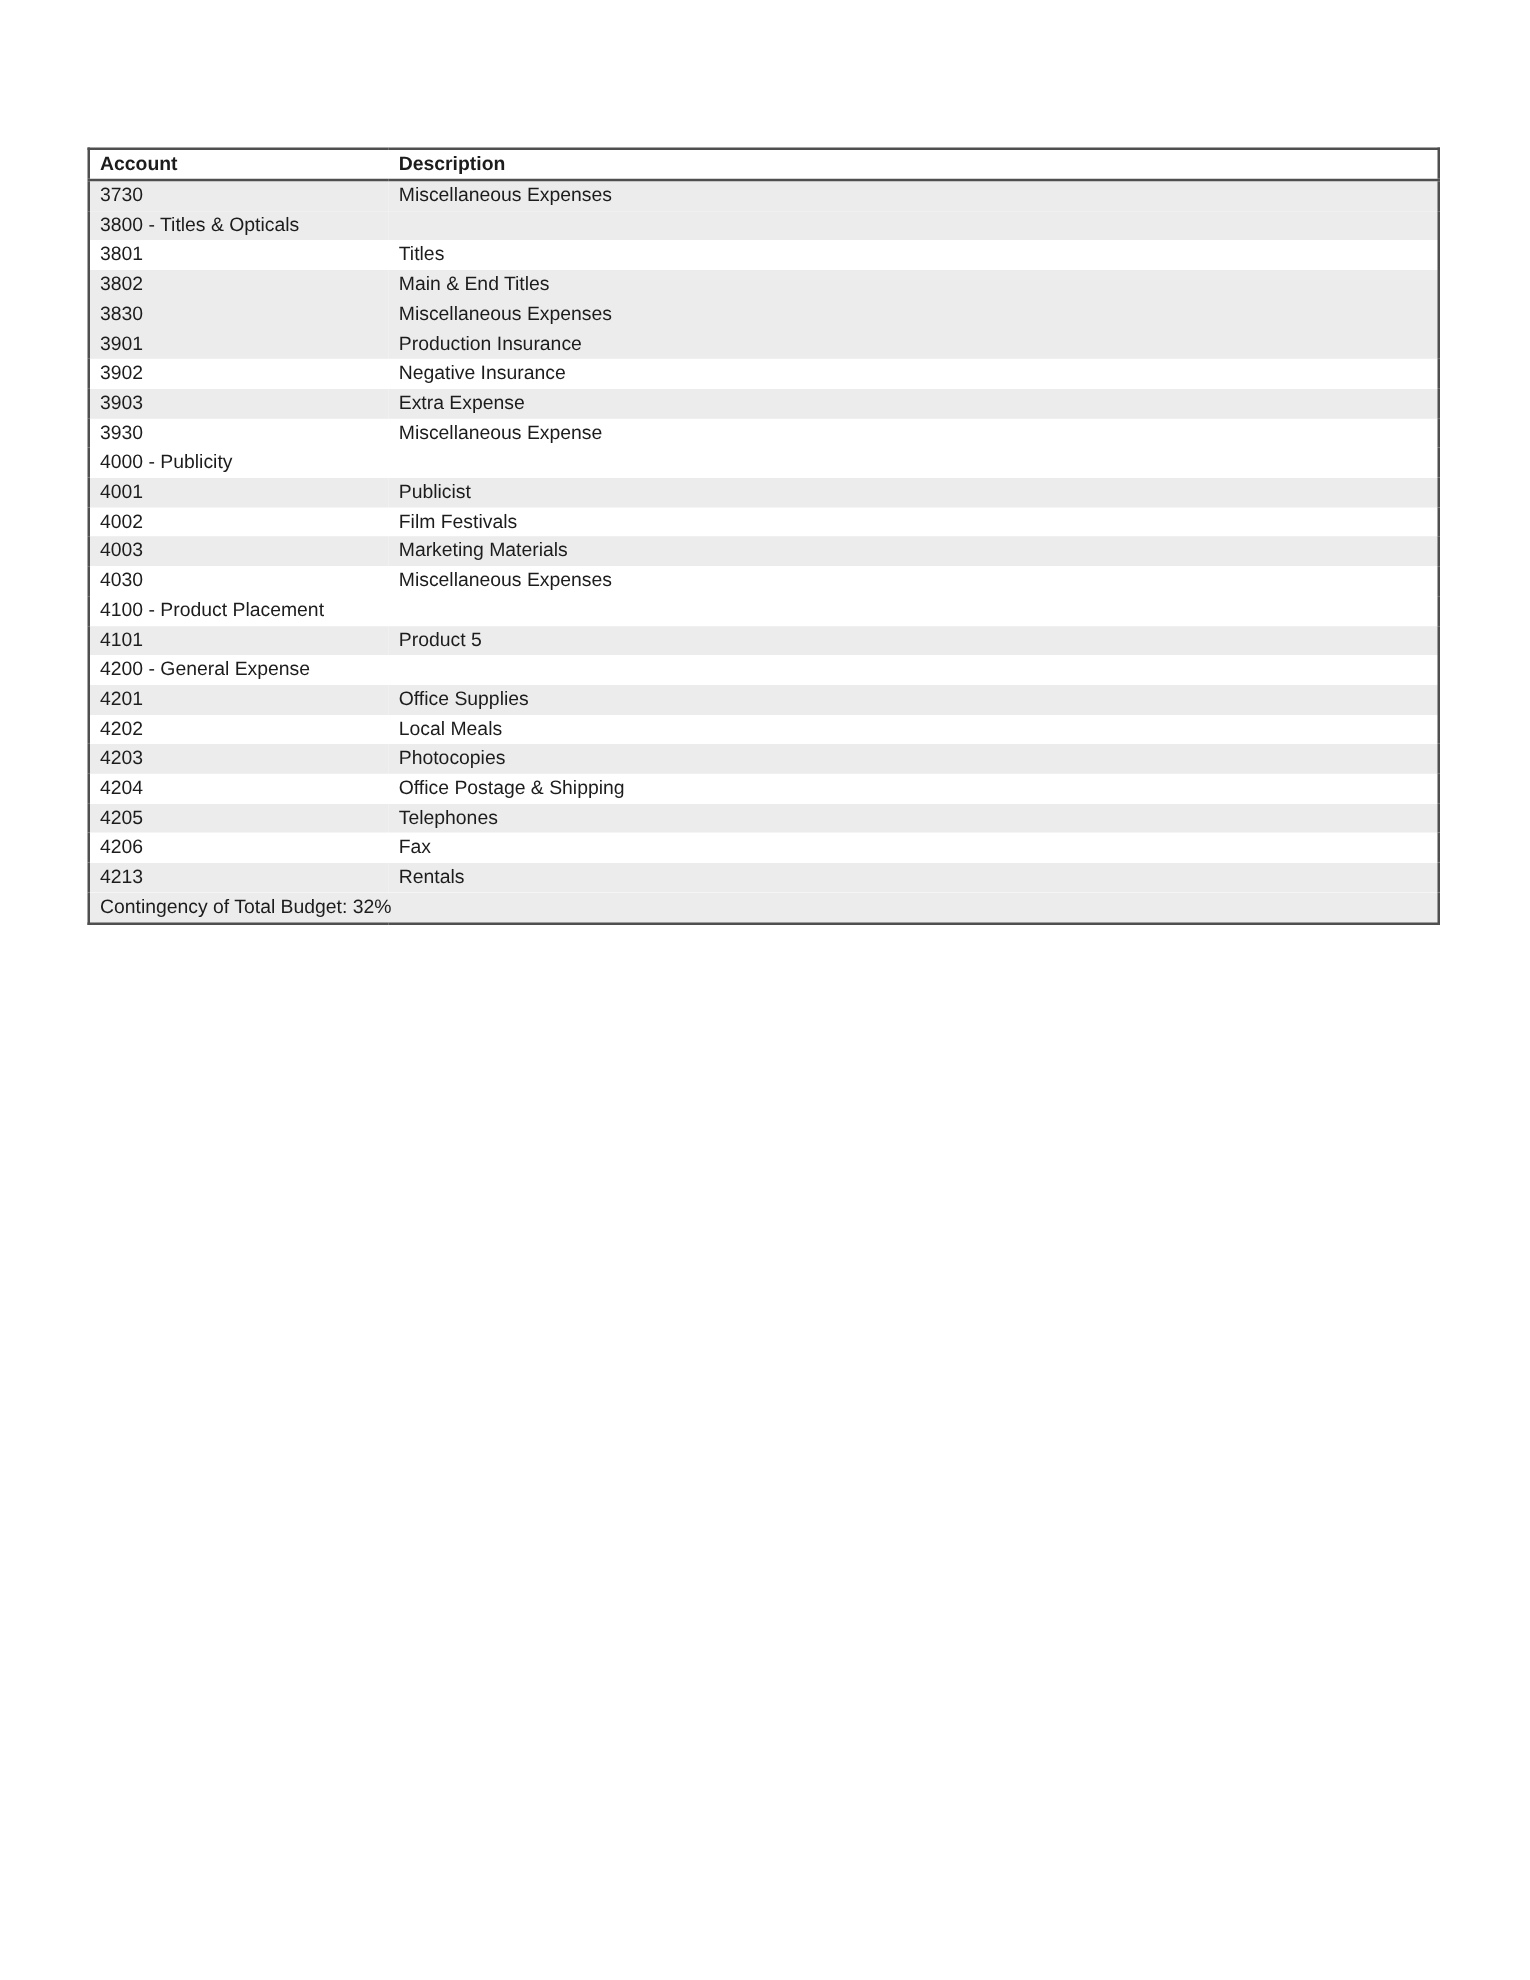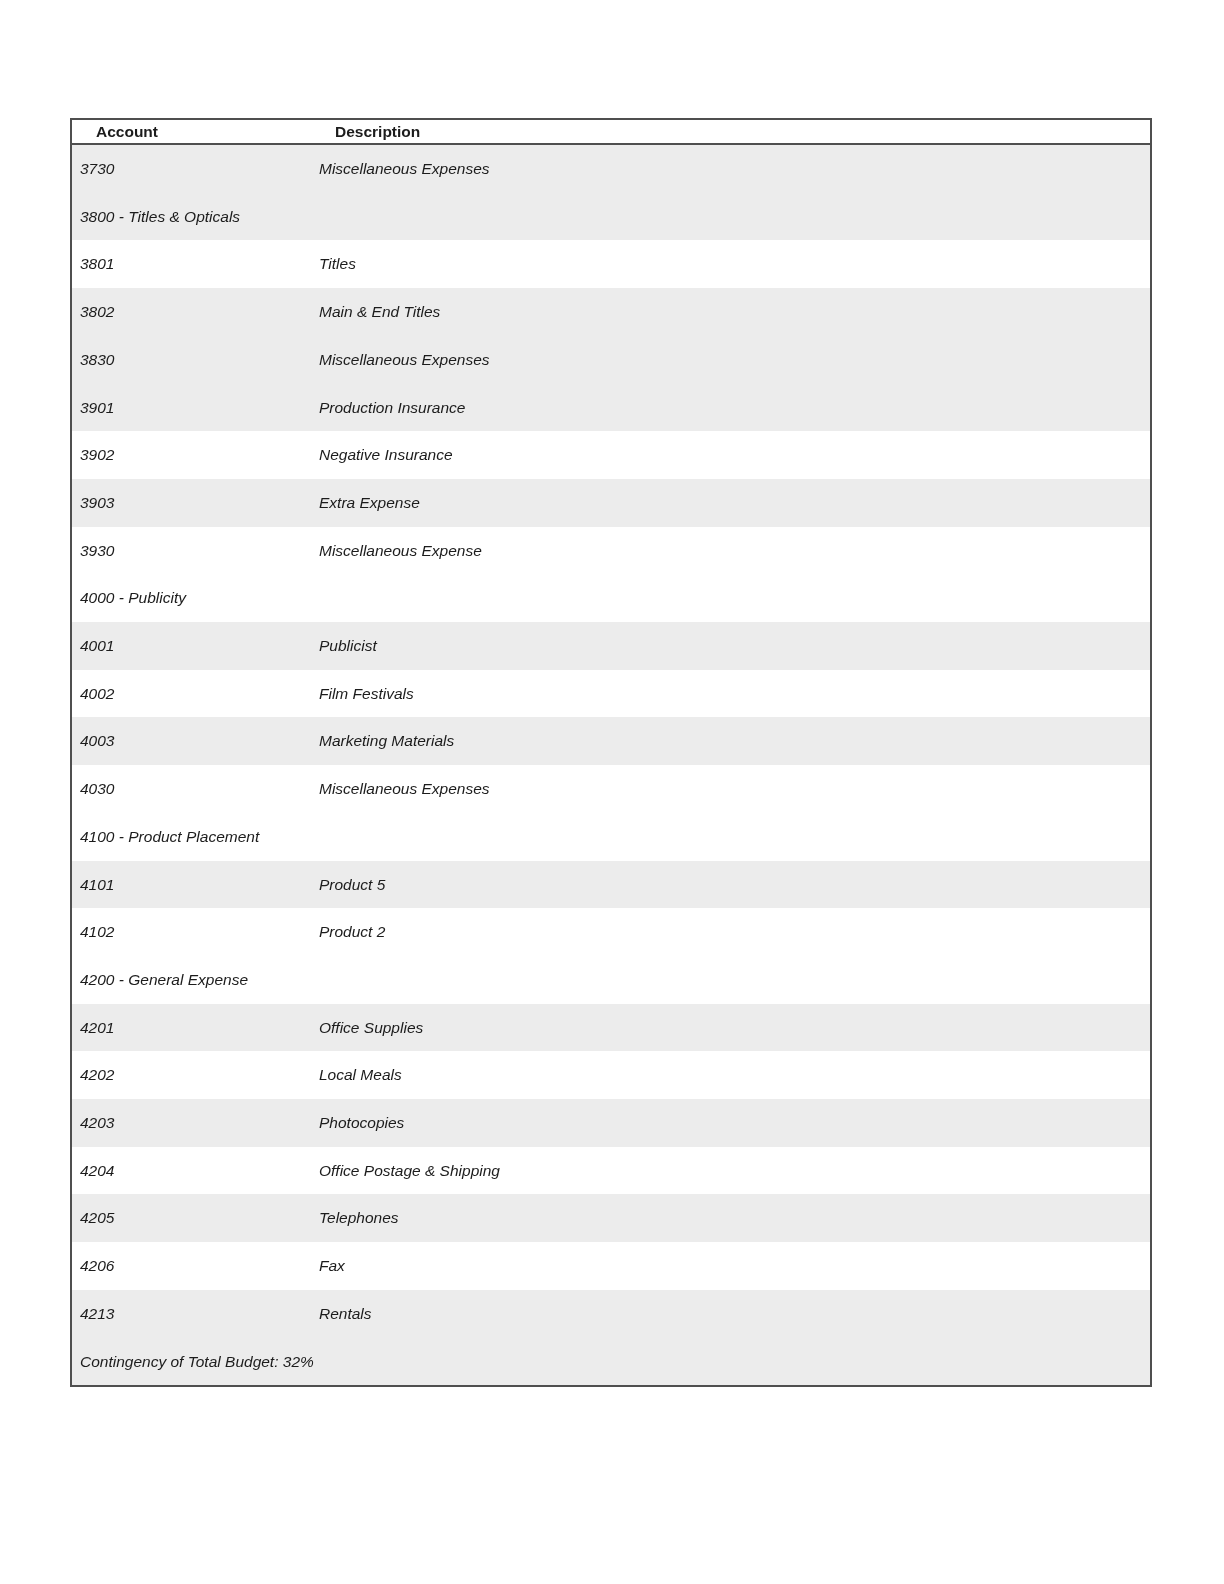--- a/index.html
+++ b/index.html
@@ -35,36 +35,35 @@
     width: 1080px;
     border-collapse: collapse;
     table-layout: fixed;
     border: 2px solid var(--table_border);
     font-size: 15.5px;
     color: var(--text);
   }
   table.accounts th {
     text-align: left;
     font-weight: bold;
-    padding: 0 24px;
+    padding: 0 8px;
     height: 23px;
     line-height: 23px;
     border-bottom: 2px solid var(--table_border);
     background: #ffffff;
     white-space: nowrap;
     overflow: hidden;
   }
   table.accounts td {
-    padding: 12px 8px;
+    padding: 0 8px;
     height: 23.7px;
     line-height: 23.7px;
     white-space: nowrap;
     overflow: hidden;
     vertical-align: middle;
-    font-style: italic;
   }
   tr.shade-gray  { background: var(--row_alt_bg); }
   tr.shade-white { background: #ffffff; }
 </style>
 </head>
 <body>
 
 <div class="page">
   <table class="accounts">
     <colgroup>
@@ -136,24 +135,20 @@
         </tr>
         <tr class="shade-white">
           <td>4100 - Product Placement</td>
           <td></td>
         </tr>
         <tr class="shade-gray">
           <td>4101</td>
           <td>Product 5</td>
         </tr>
         <tr class="shade-white">
-          <td>4102</td>
-          <td>Product 2</td>
-        </tr>
-        <tr class="shade-white">
           <td>4200 - General Expense</td>
           <td></td>
         </tr>
         <tr class="shade-gray">
           <td>4201</td>
           <td>Office Supplies</td>
         </tr>
         <tr class="shade-white">
           <td>4202</td>
           <td>Local Meals</td>

